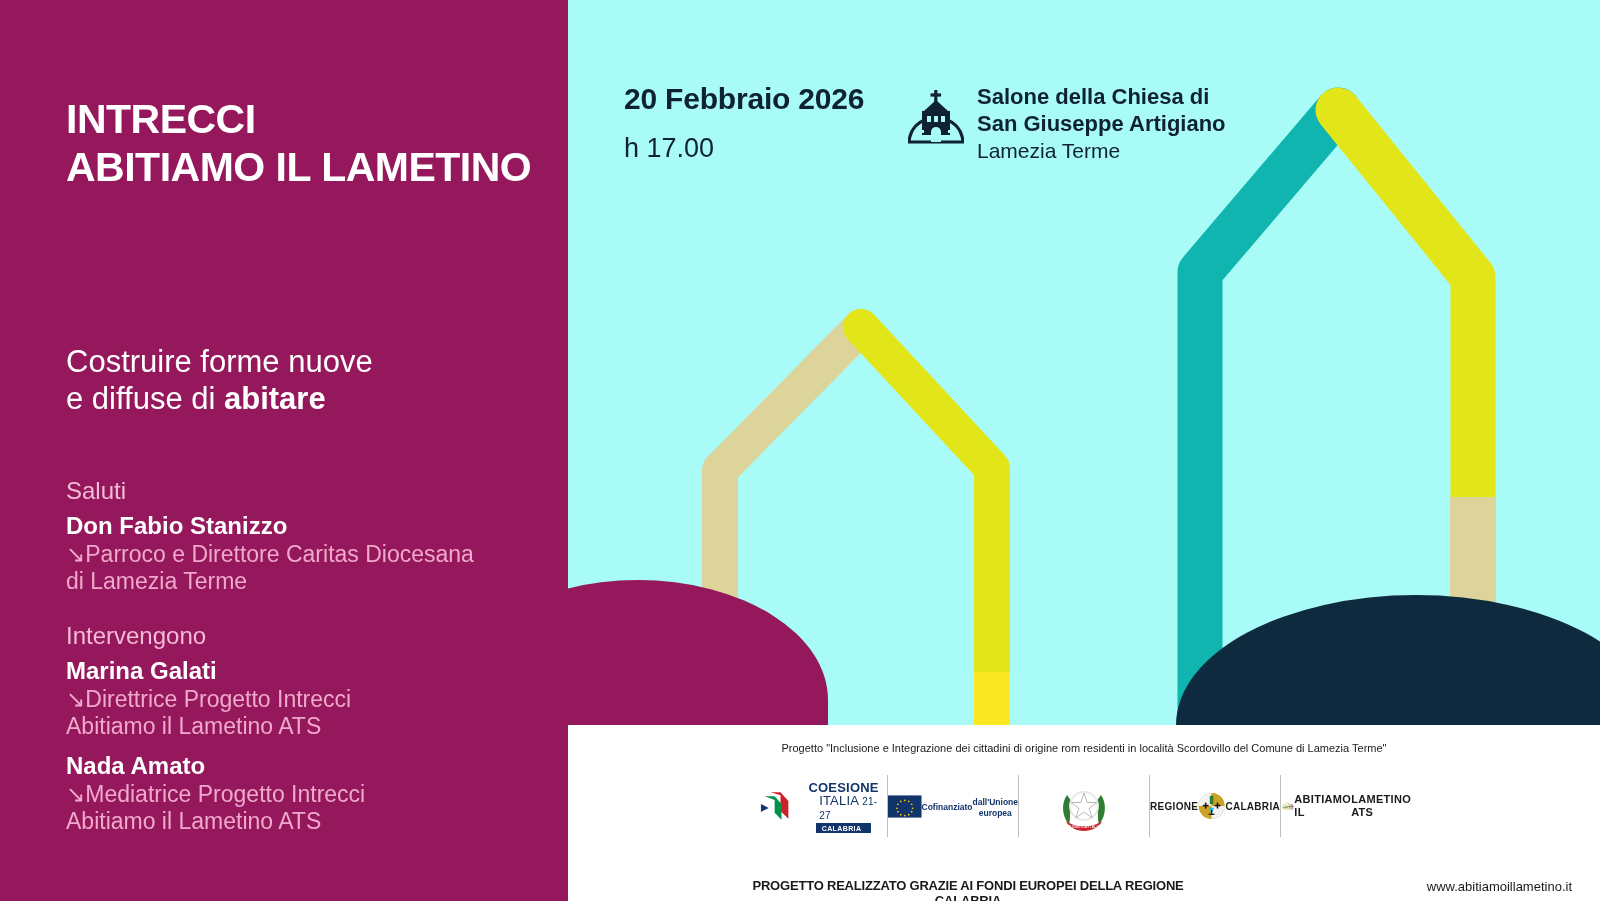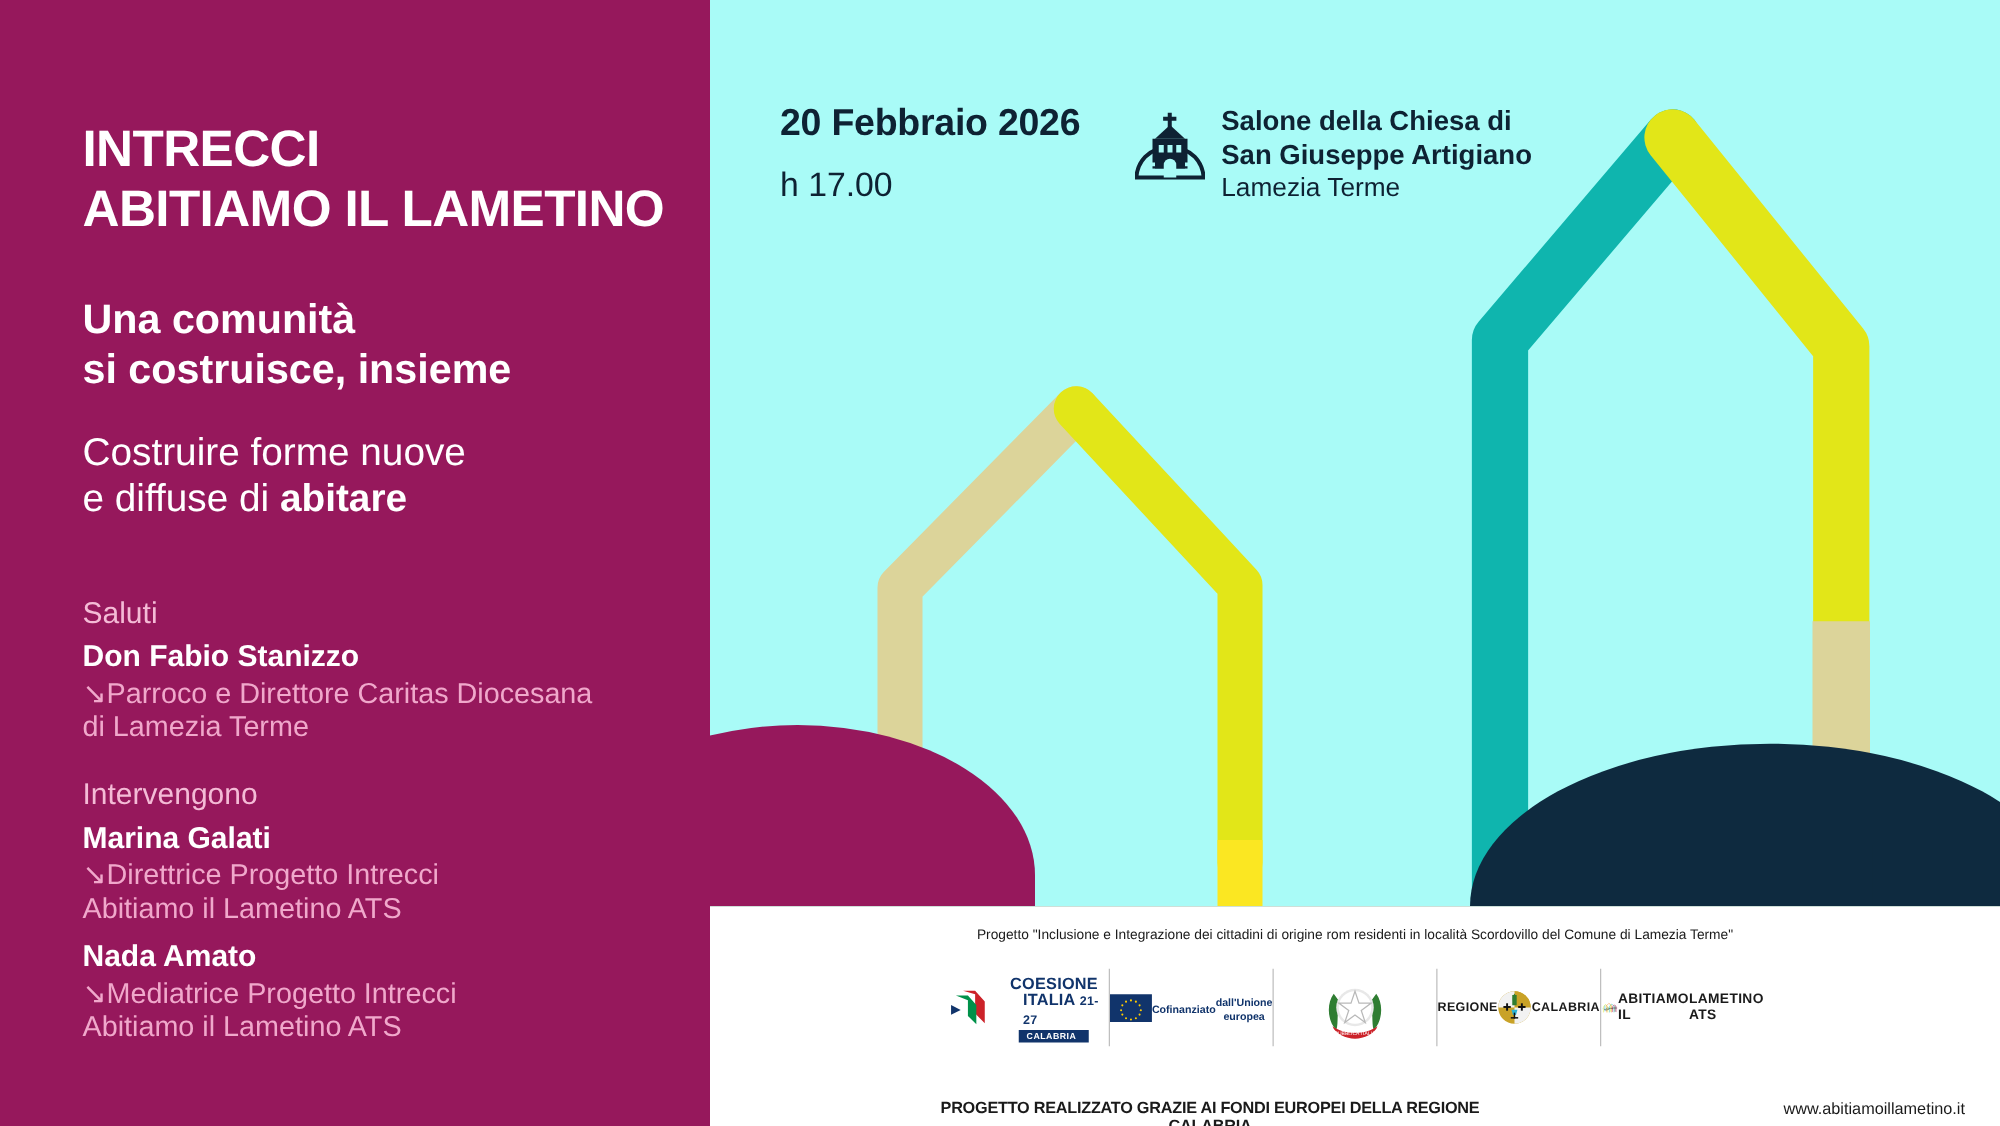--- a/index.html
+++ b/index.html
@@ -1,21 +1,21 @@
 <!DOCTYPE html>
 <html><head>
 <meta charset="utf-8">
 <style>
   html,body{margin:0;padding:0;}
   body{
     width:1600px;height:901px;overflow:hidden;
     font-family:"Liberation Sans", sans-serif;
     background:#ffffff;
   }
-  #poster{position:relative;width:1600px;height:901px;overflow:hidden;background:#14532d;}
+  #poster{position:relative;width:1600px;height:901px;overflow:hidden;background:#f0abfc;}
 
   
   .left-panel{
     position:absolute;left:0;top:0;width:568px;height:901px;
     background:#96185C;
   }
   .left-inner{position:absolute;left:66px;top:0;width:480px;height:901px;}
 
   .title-main{
     position:absolute;left:0;top:95px;width:470px;
@@ -92,21 +92,21 @@
     display:flex;align-items:center;justify-content:center;gap:0px;
   }
   .logo-cell{display:flex;flex-direction:row;align-items:center;justify-content:center;
     width:130px;height:86px;}
   .divider{width:1px;height:62px;background:#bfbfbf;}
   .logo-caption{
     font-size:8.5px;color:#11346b;font-weight:bold;text-align:center;line-height:1.25;margin-top:3px;
   }
   .coesione-txt{display:flex;flex-direction:column;align-items:center;margin-top:2px;}
   .coesione-l1{font-size:13px;font-weight:bold;color:#11346b;letter-spacing:0.2px;line-height:1;}
-  .coesione-l2{font-size:13px;font-weight:bold;color:#11346b;letter-spacing:0.2px;line-height:1.05;padding-left:19px;}
+  .coesione-l2{font-size:13px;font-weight:normal;color:#11346b;letter-spacing:0.2px;line-height:1.05;padding-left:19px;}
   .coesione-l2 span{font-size:10px;}
   .coesione-flag{
     background:#11346b;color:#fff;font-size:7px;font-weight:bold;
     padding:1.5px 10px 1.5px 6px;margin-top:2px;letter-spacing:0.4px;
   }
   .regione-lbl{font-size:10px;font-weight:bold;color:#1a1a1a;letter-spacing:0.3px;}
   .ats-lbl{font-size:11px;font-weight:bold;color:#1a1a1a;letter-spacing:0.3px;text-align:left;line-height:1.2;}
 
   .footer-bottom{
     position:absolute;left:0;top:132px;width:1032px;height:34px;margin-top:21px;
@@ -126,24 +126,20 @@
 <div id="poster">
 
   <div class="left-panel">
     <div class="left-inner">
 
       <div class="title-main">
         <div class="l1">INTRECCI</div>
         <div class="l2">ABITIAMO IL LAMETINO</div>
       </div>
 
-      <div class="subtitle-bold">
-        <div>Una comunità</div>
-        <div>si costruisce, insieme</div>
-      </div>
 
       <div class="subtitle-light">
         <div>Costruire forme nuove</div>
         <div><span>e diffuse di </span><b>abitare</b></div>
       </div>
 
       <div class="speakers">
 
         <div class="sp-group">
           <div class="sp-heading">Saluti</div>

